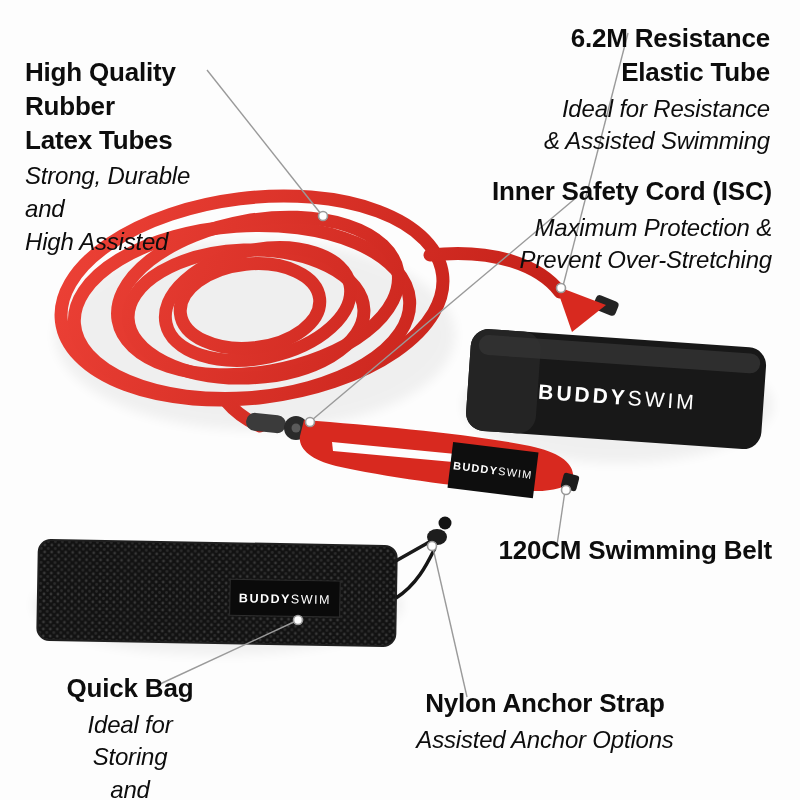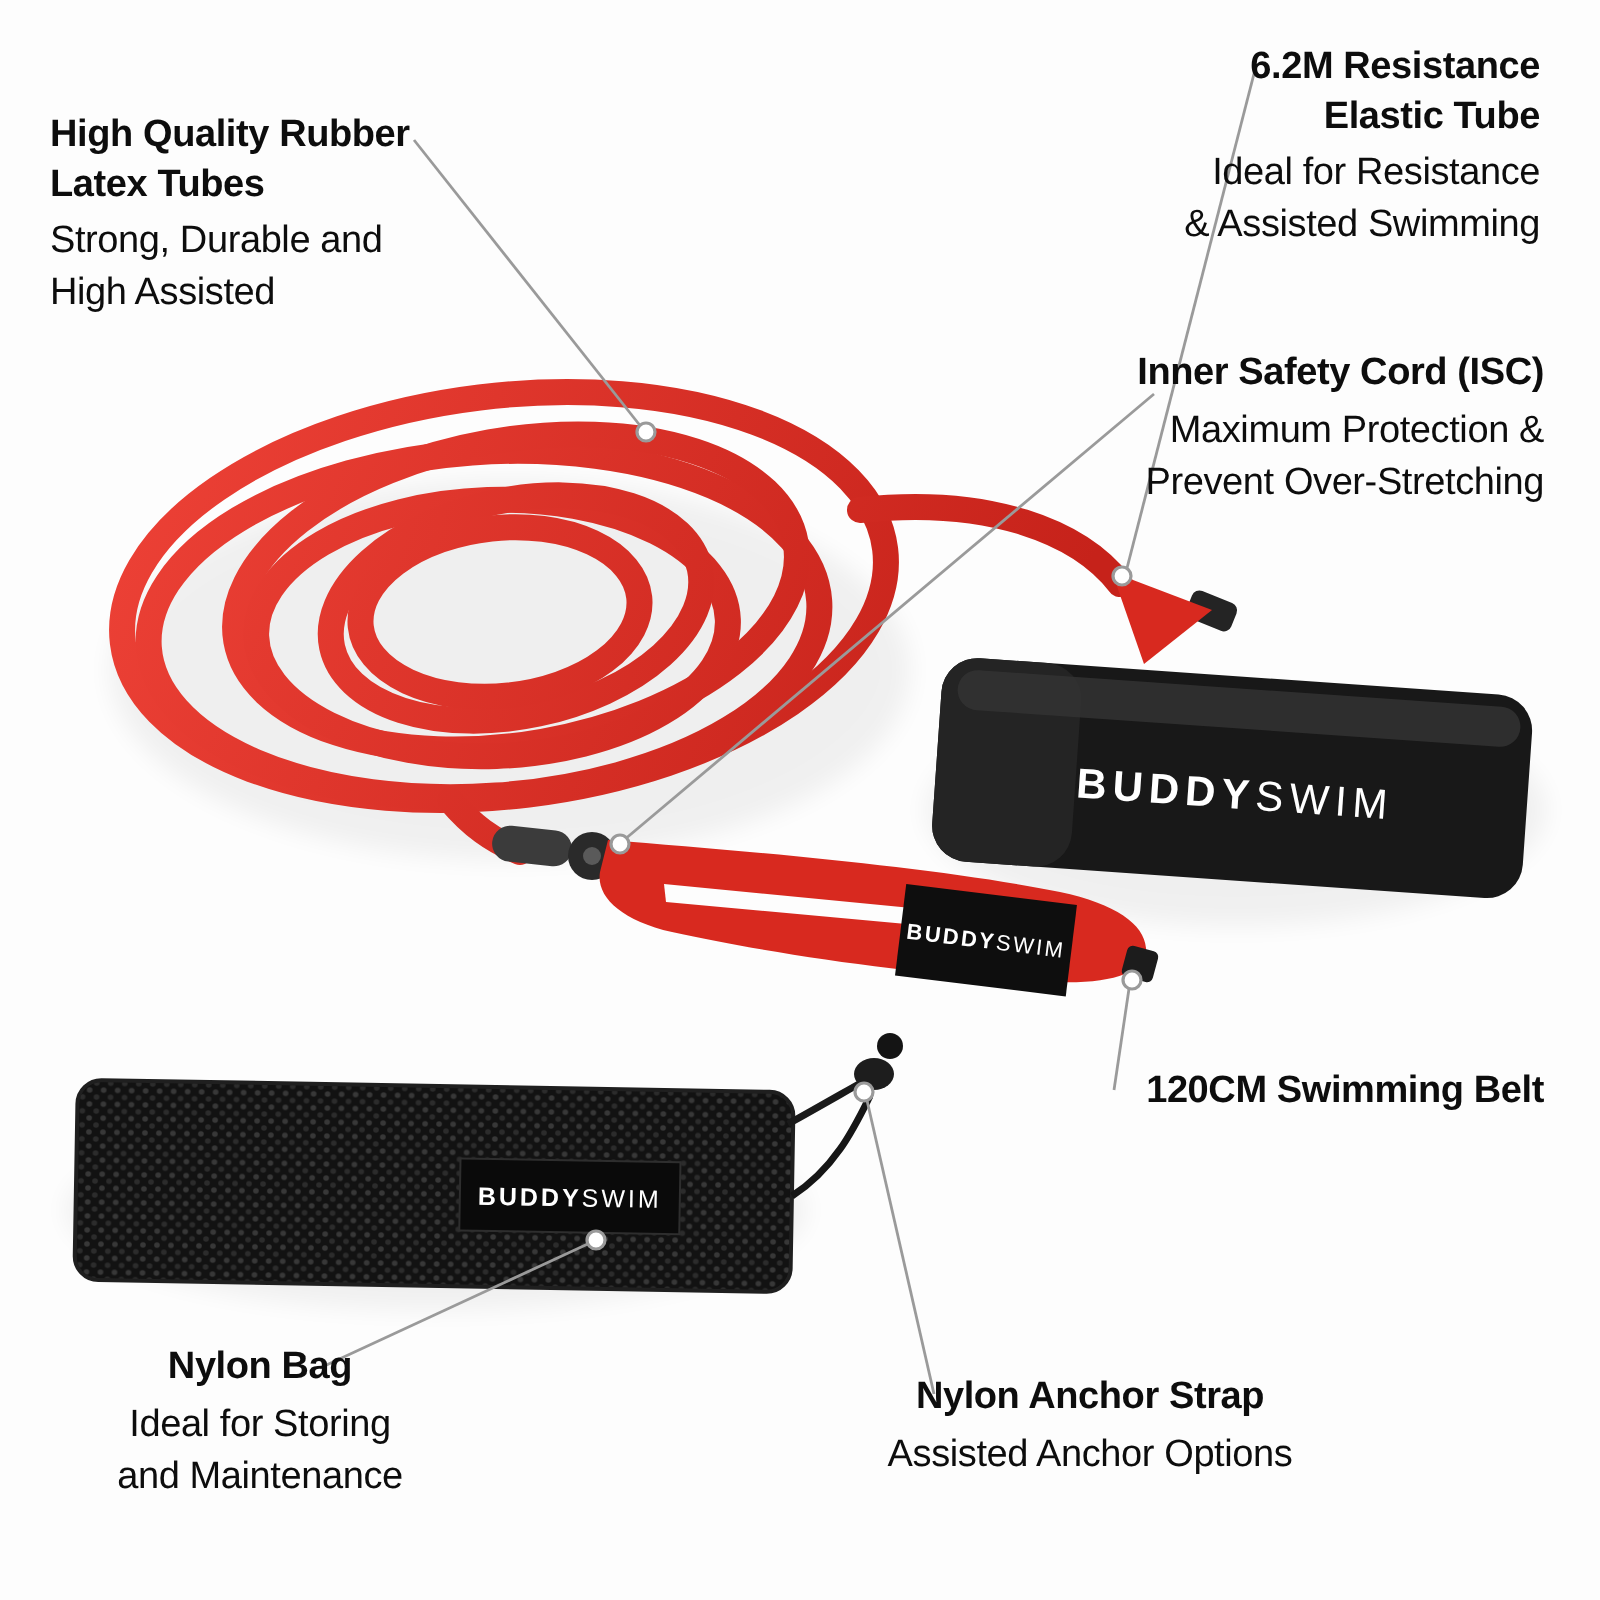--- a/index.html
+++ b/index.html
@@ -22,32 +22,33 @@
     position: absolute;
     left: 0;
     top: 0;
   }
   .callout {
     position: absolute;
     color: var(--text, #0d0d0d);
   }
   .callout .t {
     font-weight: 700;
-    font-size: 19px;
+    font-size: 26px;
     line-height: 1.3;
     white-space: pre-line;
     letter-spacing: -0.2px;
   }
   .callout .b {
     font-weight: 400;
-    font-size: 19px;
+    font-size: 24px;
     line-height: 1.36;
     white-space: pre-line;
     margin-top: 3px;
     letter-spacing: -0.2px;
+    font-style: italic;
   }
   .align-right { text-align: right; }
   .align-center { text-align: center; }
 
   .co-latex   { left: 25px;  top: 56px;  width: 210px; }
   .co-elastic { right: 30px; top: 22px; }
   .co-isc     { right: 28px; top: 175px; }
   .co-belt    { right: 28px; top: 534px; }
   .co-mesh    { left: 50px;  top: 672px; width: 160px; }
   .co-anchor  { left: 405px; top: 687px; width: 280px; }
@@ -197,21 +198,21 @@
     <div class="t">Inner Safety Cord (ISC)</div>
     <div class="b">Maximum Protection &amp;
 Prevent Over-Stretching</div>
   </div>
 
   <div class="callout co-belt align-right">
     <div class="t">120CM Swimming Belt</div>
   </div>
 
   <div class="callout co-mesh align-center">
-    <div class="t">Nylon Bag</div>
+    <div class="t">Quick Bag</div>
     <div class="b">Ideal for Storing
 and Maintenance</div>
   </div>
 
   <div class="callout co-anchor align-center">
     <div class="t">Nylon Anchor Strap</div>
     <div class="b">Assisted Anchor Options</div>
   </div>
 
 </div>

